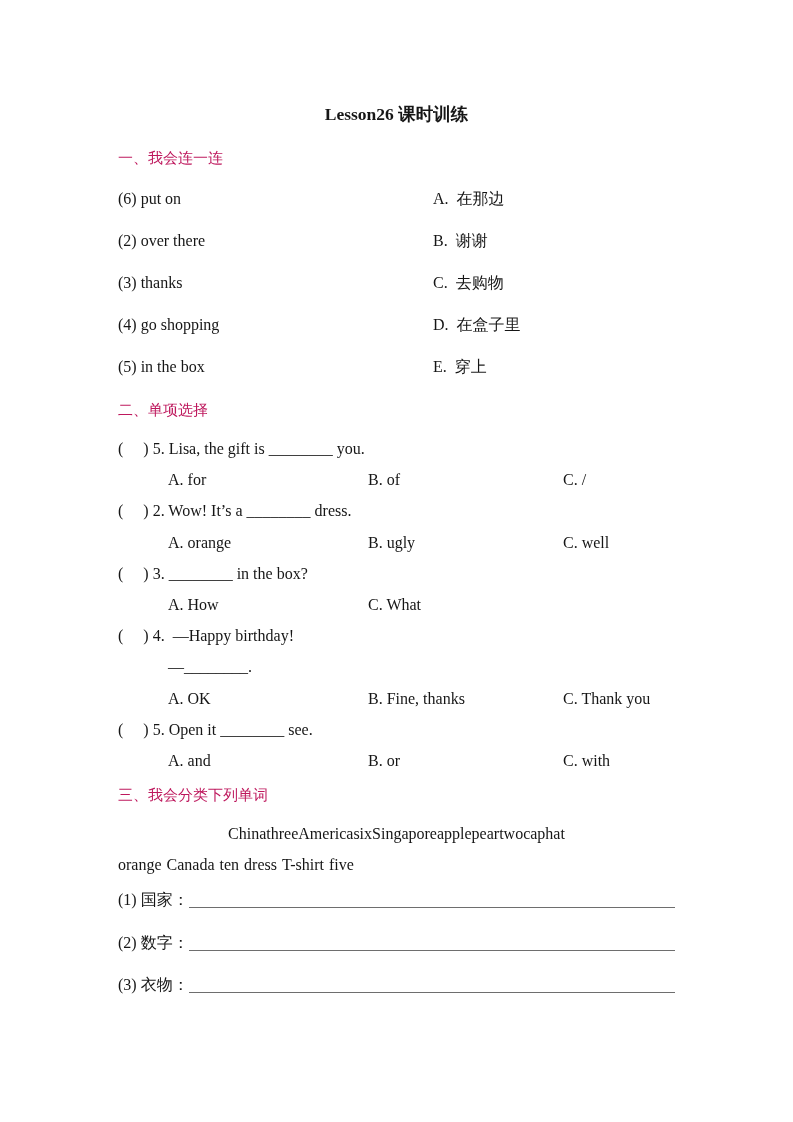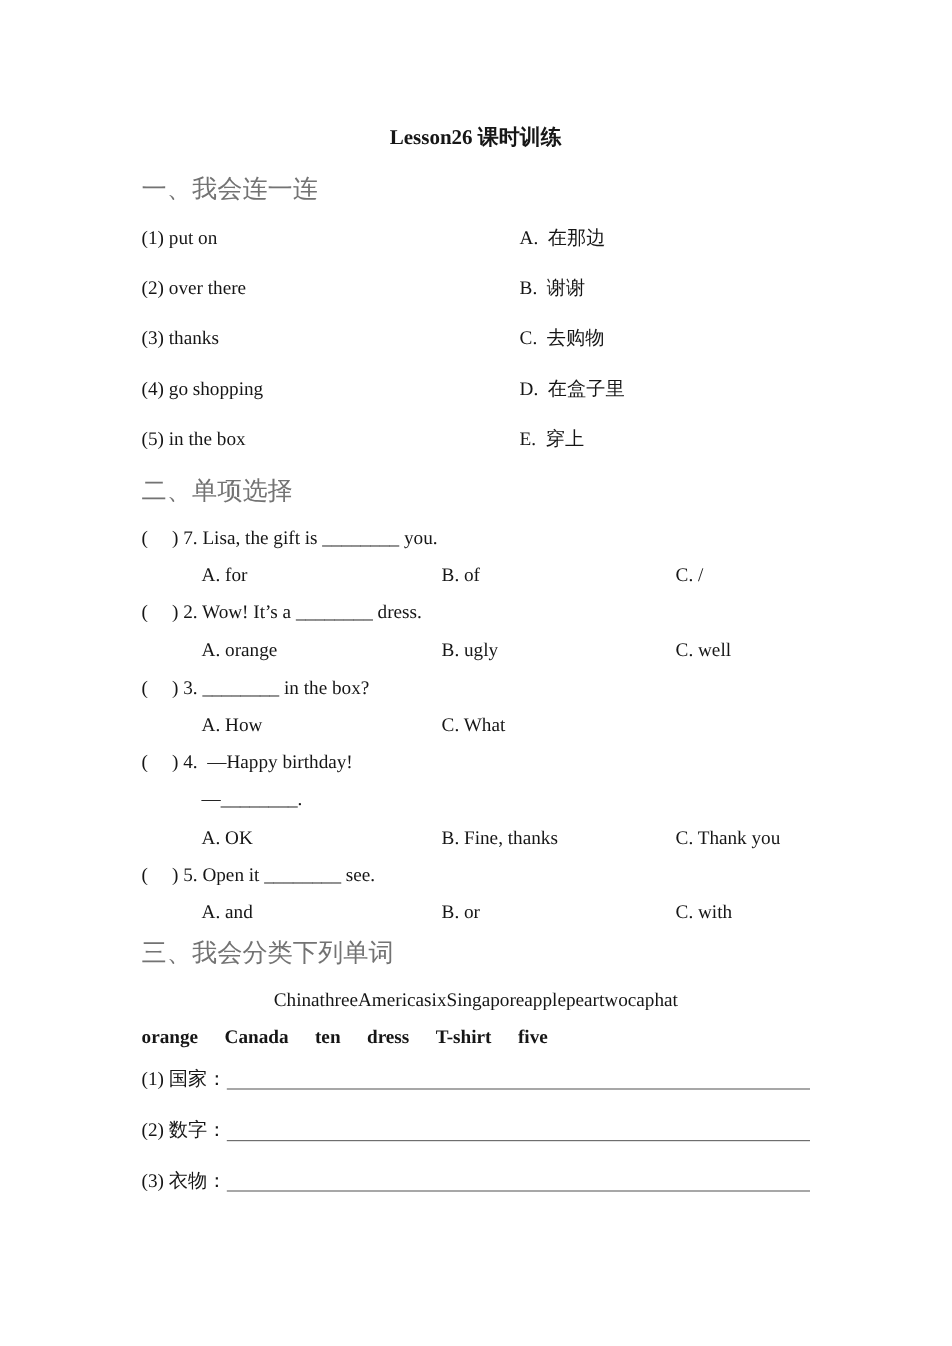--- a/index.html
+++ b/index.html
@@ -15,23 +15,23 @@
   .doc-title {
     text-align: center;
     font-weight: 700;
     font-size: 17.5px;
     line-height: 22px;
     white-space: pre-wrap;
   }
 
   .section-heading {
     font-family: Liberation Sans, sans-serif;
-    font-size: 21px;
+    font-size: 15px;
     line-height: 20px;
-    color: #737373;
+    color: #be185d;
     white-space: pre-wrap;
   }
   .heading-1 { margin-top: 23px; }
   .heading-2 { margin-top: 21px; }
   .heading-3 { margin-top: 9px; }
 
   .match-list { margin-top: 22px; }
   .match-row { display: flex; line-height: 18px; margin-bottom: 24px; }
   .match-left { width: 315px; white-space: pre-wrap; }
   .match-right { white-space: pre-wrap; }
@@ -45,21 +45,21 @@
     margin-left: 50px;
   }
   .mc-options > span { line-height: 31.2px; white-space: pre-wrap; }
 
   .word-row { line-height: 31px; }
   .word-row-1 {
     margin-top: 13px;
     display: flex;
     justify-content: center;
   }
-  .word-row-2 { display: flex; gap: 22px; font-weight: bold; }
+  .word-row-2 { display: flex; gap: 5px; }
 
   .categories { margin-top: 11px; }
   .cat-row { display: flex; line-height: 18px; margin-bottom: 24.5px; }
   .cat-label { white-space: pre-wrap; }
   .cat-line {
     flex: 1;
     border-bottom: 1px solid #6e6e6e;
     margin-bottom: 1px;
   }
 </style>
@@ -67,21 +67,21 @@
 <body>
 
 <div class="page">
 
   <div class="doc-title">Lesson26 课时训练</div>
 
   <div class="section-heading heading-1">一、我会连一连</div>
 
   <div class="match-list">
     <div class="match-row">
-      <span class="match-left">(1) put on</span>
+      <span class="match-left">(6) put on</span>
       <span class="match-right">A.  在那边</span>
     </div>
     <div class="match-row">
       <span class="match-left">(2) over there</span>
       <span class="match-right">B.  谢谢</span>
     </div>
     <div class="match-row">
       <span class="match-left">(3) thanks</span>
       <span class="match-right">C.  去购物</span>
     </div>
@@ -93,21 +93,21 @@
       <span class="match-left">(5) in the box</span>
       <span class="match-right">E.  穿上</span>
     </div>
   </div>
 
   <div class="section-heading heading-2">二、单项选择</div>
 
   <div class="mc-list">
 
     <div>
-      <div class="mc-line">(     ) 7. Lisa, the gift is ________ you.</div>
+      <div class="mc-line">(     ) 5. Lisa, the gift is ________ you.</div>
       <div class="mc-options">
         <span>A. for</span>
         <span>B. of</span>
         <span>C. /</span>
       </div>
     </div>
 
     <div>
       <div class="mc-line">(     ) 2. Wow! It’s a ________ dress.</div>
       <div class="mc-options">

